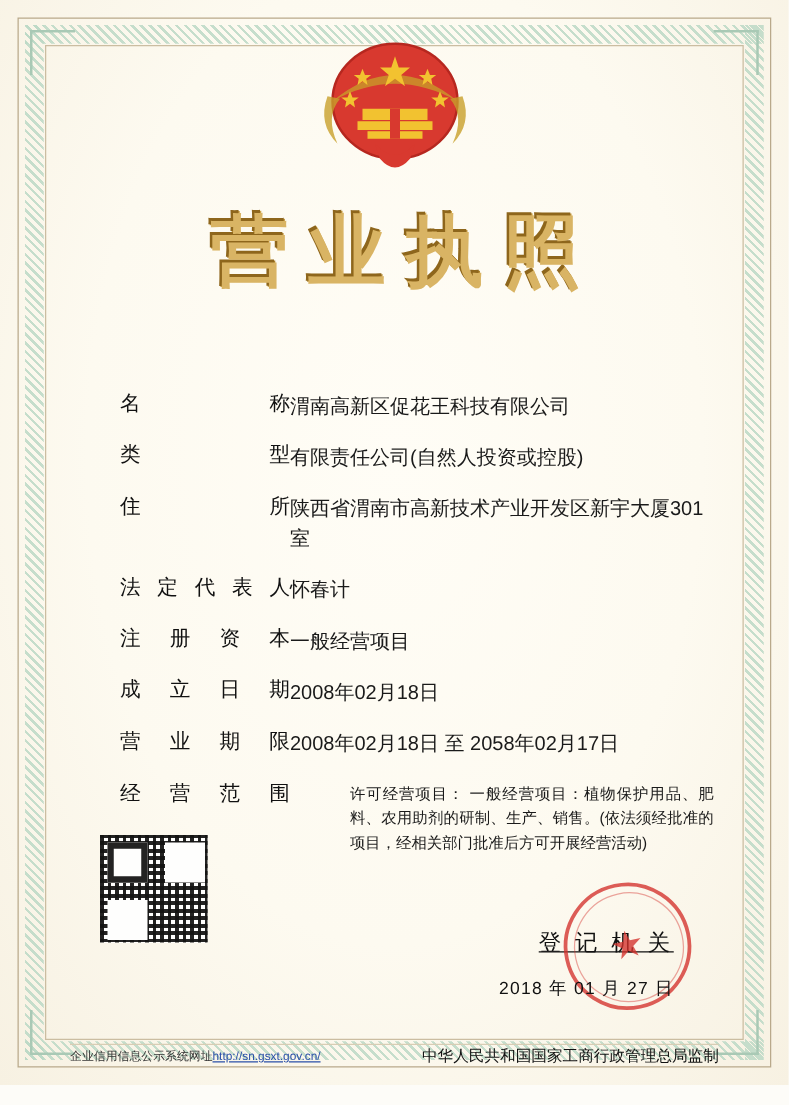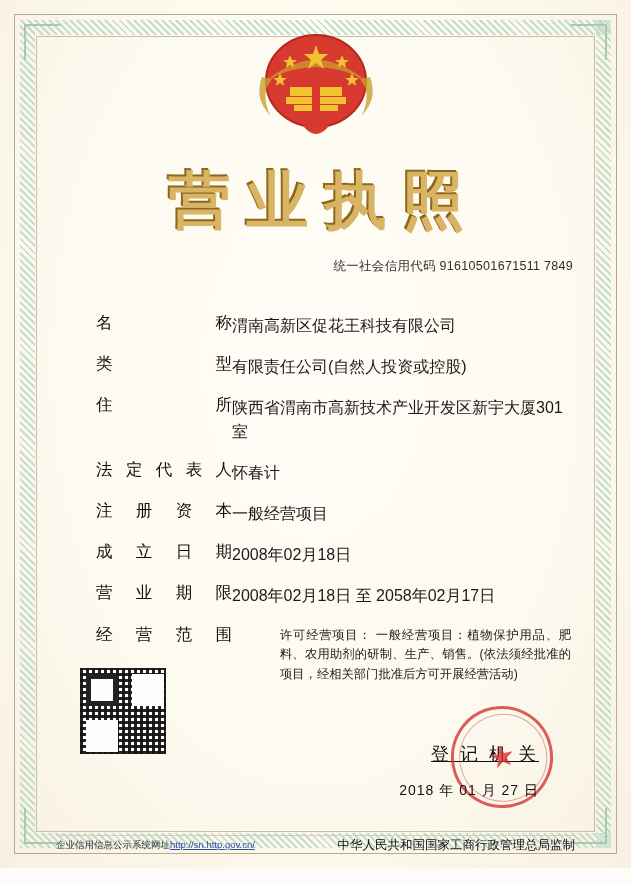--- a/index.html
+++ b/index.html
@@ -205,21 +205,20 @@
         <rect x="62" y="58" width="8" height="24" fill="#d8392f"></rect>
         <path d="M50 86 Q66 104 82 86 L78 98 Q66 112 54 98Z" fill="#d8392f"></path>
         <path d="M12 48 Q4 70 20 86 Q10 64 22 50Z" fill="#c8a02a" opacity=".8"></path>
         <path d="M120 48 Q128 70 112 86 Q122 64 110 50Z" fill="#c8a02a" opacity=".8"></path>
       </svg>
     </div>
   </div>
 
   <div class="title">营业执照</div>
 
-  <div class="credit-code">统一社会信用代码 91610501671511 7849</div>
 
   <div class="fields">
 
     <div class="row">
       <div class="label">
         <span>名</span>
         <span>称</span>
       </div>
       <div class="value">渭南高新区促花王科技有限公司</div>
     </div>
@@ -297,17 +296,17 @@
 
   <div class="registrar">登 记 机 关</div>
   <div class="seal">
     <div class="ring-text"></div>
     <div class="star">★</div>
   </div>
   <div class="reg-date">2018 年 01 月 27 日</div>
 
   <div class="footer-rule"></div>
   <div class="footer-left">
-    <span>企业信用信息公示系统网址</span><span class="url">http://sn.http.gov.cn/</span>
+    <span>企业信用信息公示系统网址</span><span class="url">http://sn.gsxt.gov.cn/</span>
   </div>
   <div class="footer-right">中华人民共和国国家工商行政管理总局监制</div>
 
 </div>
 
 </body></html>

